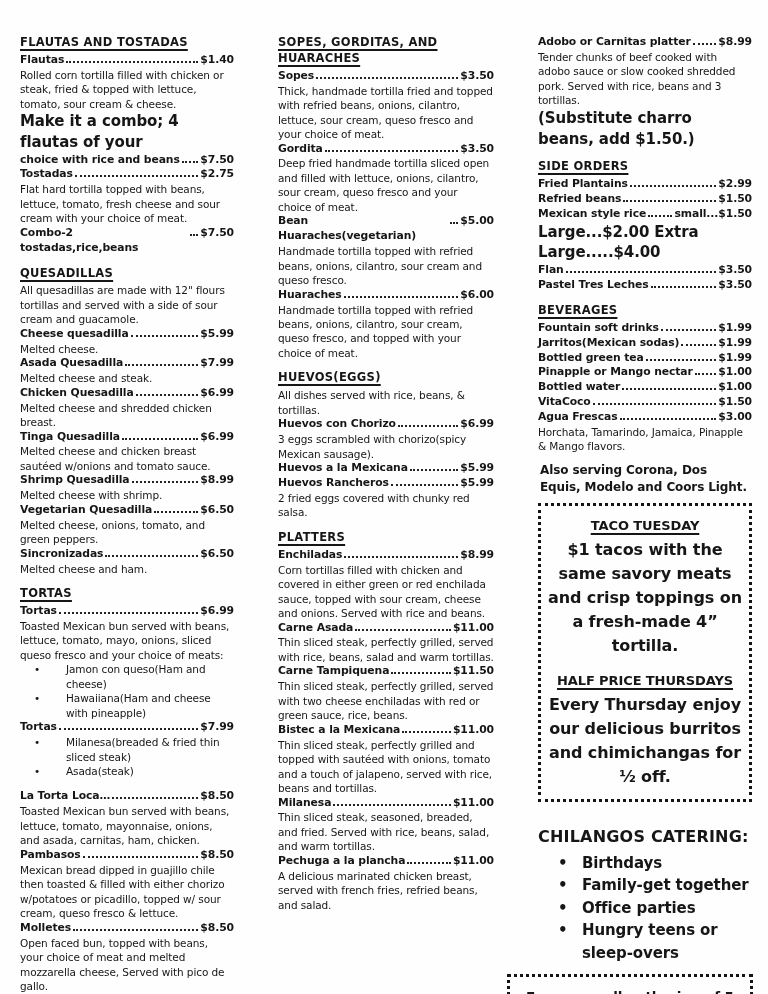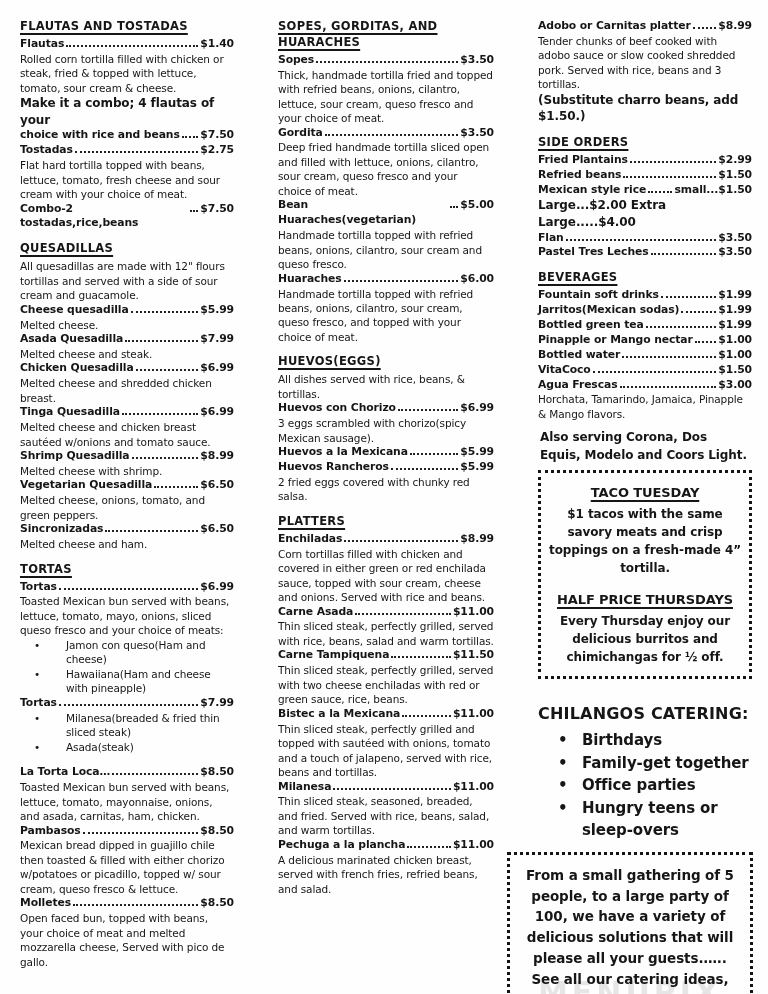--- a/index.html
+++ b/index.html
@@ -5,51 +5,51 @@
   html,body{margin:0;padding:0;}
   body{
     width:768px;height:994px;background:#fefefe;overflow:hidden;
     font-family:"DejaVu Sans",sans-serif;color:#161616;
   }
   .page{display:flex;box-sizing:border-box;padding:19px 8px 0 20px;}
   .col{flex:none;font-size:10.5px;line-height:1.38;letter-spacing:-0.1px;}
   .col:nth-child(1){width:214px;margin-right:44px;}
   .col:nth-child(2){width:216px;margin-right:44px;}
   .col:nth-child(3){width:214px;}
-  .col > :first-child{margin-top:0;}
+  .col > :first-child{margin-top:16px;}
 
   .heading{
     font-weight:bold;font-size:11.5px;letter-spacing:0.3px;
     text-decoration:underline;text-decoration-thickness:1.5px;text-underline-offset:2.5px;
     margin:10px 0 2px;
   }
   .row{display:flex;align-items:baseline;font-weight:bold;font-size:10.8px;}
   .row .nm{white-space:pre-wrap;}
   .row .dots{flex:1;min-width:8px;border-bottom:2px dotted #222;margin:0 2px 2px 2px;}
   .row .pr{white-space:nowrap;}
   .d{font-size:10.5px;}
-  .b{font-weight:bold;font-size:12px;}
+  .b{font-weight:bold;font-size:15px;}
   .u{display:flex;}
   .u .bt{flex:none;width:32px;padding-left:14px;box-sizing:content-box;}
   .u .ut{flex:1;}
   .gapline{height:11px;}
 
   .cb{font-weight:bold;font-size:12px;text-align:left;margin:8px 2px 6px;line-height:1.45;}
 
   .box{
     border:3px dotted #141414;margin:4px 0 9px;padding:7px 5px 10px;
     text-align:center;
   }
   .box .bh{
     font-weight:bold;font-size:13px;
     text-decoration:underline;text-decoration-thickness:1.5px;text-underline-offset:2.5px;
     margin:4px 0 3px;
   }
   .box .bh:not(:first-child){margin-top:14px;}
-  .box .btx{font-weight:bold;font-size:12px;line-height:1.5;}
+  .box .btx{font-weight:bold;font-size:16px;line-height:1.5;}
 
   .bigh{font-weight:bold;font-size:16px;margin:24px 0 4px;letter-spacing:0.2px;}
   .bigu{display:flex;font-weight:bold;font-size:15px;line-height:1.5;padding-left:20px;}
   .bigu .bt{flex:none;width:24px;}
 
   .bigbox{
     position:relative;border:3px dotted #141414;box-sizing:border-box;
     width:246px;margin:10px 0 0 -31px;padding:10px 7px 12px;
     text-align:center;font-weight:bold;font-size:13.5px;line-height:1.55;
   }

